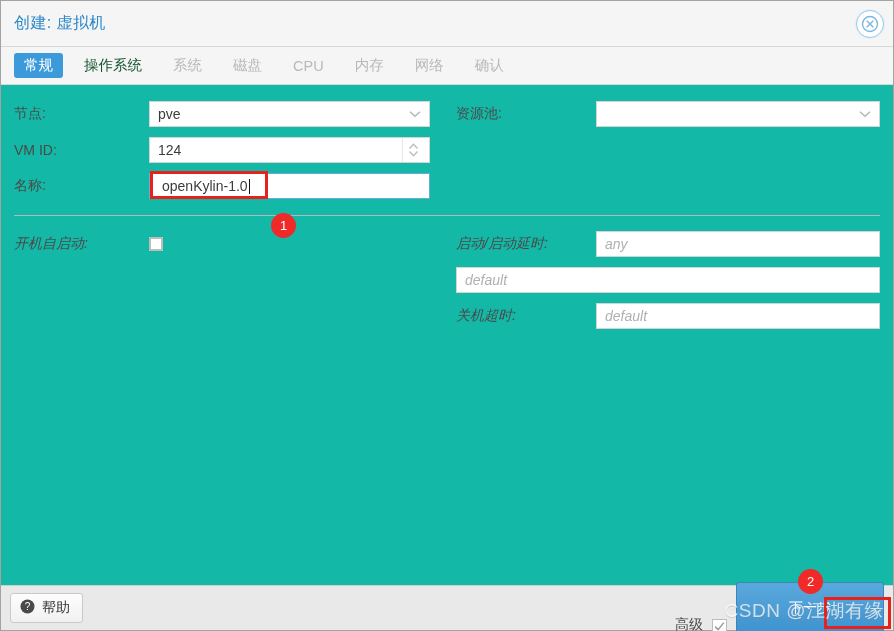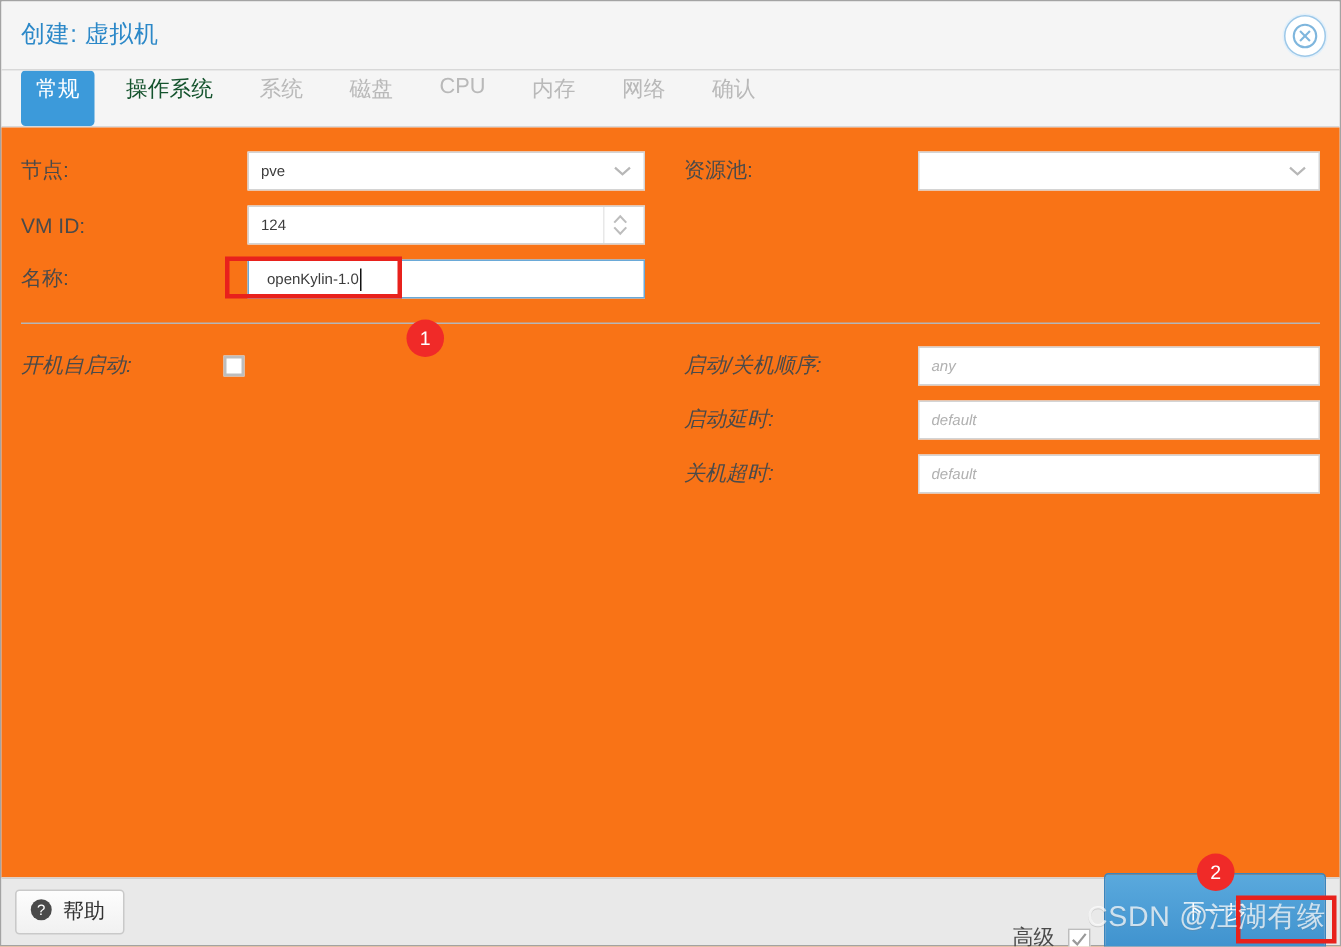--- a/index.html
+++ b/index.html
@@ -58,20 +58,21 @@
     cursor: pointer;
   }
   .close-btn svg { display: block; }
 
   
   .tabbar {
     height: 38px;
     flex: 0 0 38px;
     background: #f5f5f5;
     display: flex;
+    align-items: center;
     padding-left: 13px;
     border-bottom: 1px solid #d8d8d8;
     box-sizing: border-box;
   }
   .tab {
     font-size: 14.5px;
     color: #b9b9b9;
     padding: 3px 10px;
     margin-right: 11px;
     white-space: nowrap;
@@ -82,21 +83,21 @@
   .tab.active {
     background: #3c9ada;
     color: #ffffff;
     cursor: pointer;
   }
 
   
   .formarea {
     flex: 1 1 auto;
     position: relative;
-    background: #f97316;
+    background: #14b8a6;
     padding: 0 13px;
     box-sizing: border-box;
     overflow: hidden;
   }
   .cols {
     display: flex;
     padding-top: 11px;
   }
   .col {
     width: 50%;
@@ -121,24 +122,23 @@
 
   .field {
     flex: 1 1 auto;
     height: 26px;
     box-sizing: border-box;
     border: 1px solid #d4d4d4;
     background: #ffffff;
     display: flex;
     align-items: center;
     position: relative;
-    font-size: 10px;
+    font-size: 14px;
     color: #3c3c3c;
     padding-left: 8px;
-    margin-left: 16px;
   }
   .field.focused {
     border: 1px solid #6aa9d8;
     padding-left: 12px;
   }
   .field .ph { color: #b0b0b0; }
   .field .caret {
     display: inline-block;
     width: 1px;
     height: 15px;
@@ -368,27 +368,26 @@
 
       <div class="col left">
         <div class="row">
           <div class="lbl">开机自启动:</div>
           <div class="checkbox"></div>
         </div>
       </div>
 
       <div class="col right">
         <div class="row">
-          <div class="lbl">启动/关机顺序:</div>
+          <div class="lbl">启动/启动延时:</div>
           <div class="field">
             <span class="ph">any</span>
           </div>
         </div>
         <div class="row">
-          <div class="lbl">启动延时:</div>
           <div class="field">
             <span class="ph">default</span>
           </div>
         </div>
         <div class="row">
           <div class="lbl">关机超时:</div>
           <div class="field">
             <span class="ph">default</span>
           </div>
         </div>

